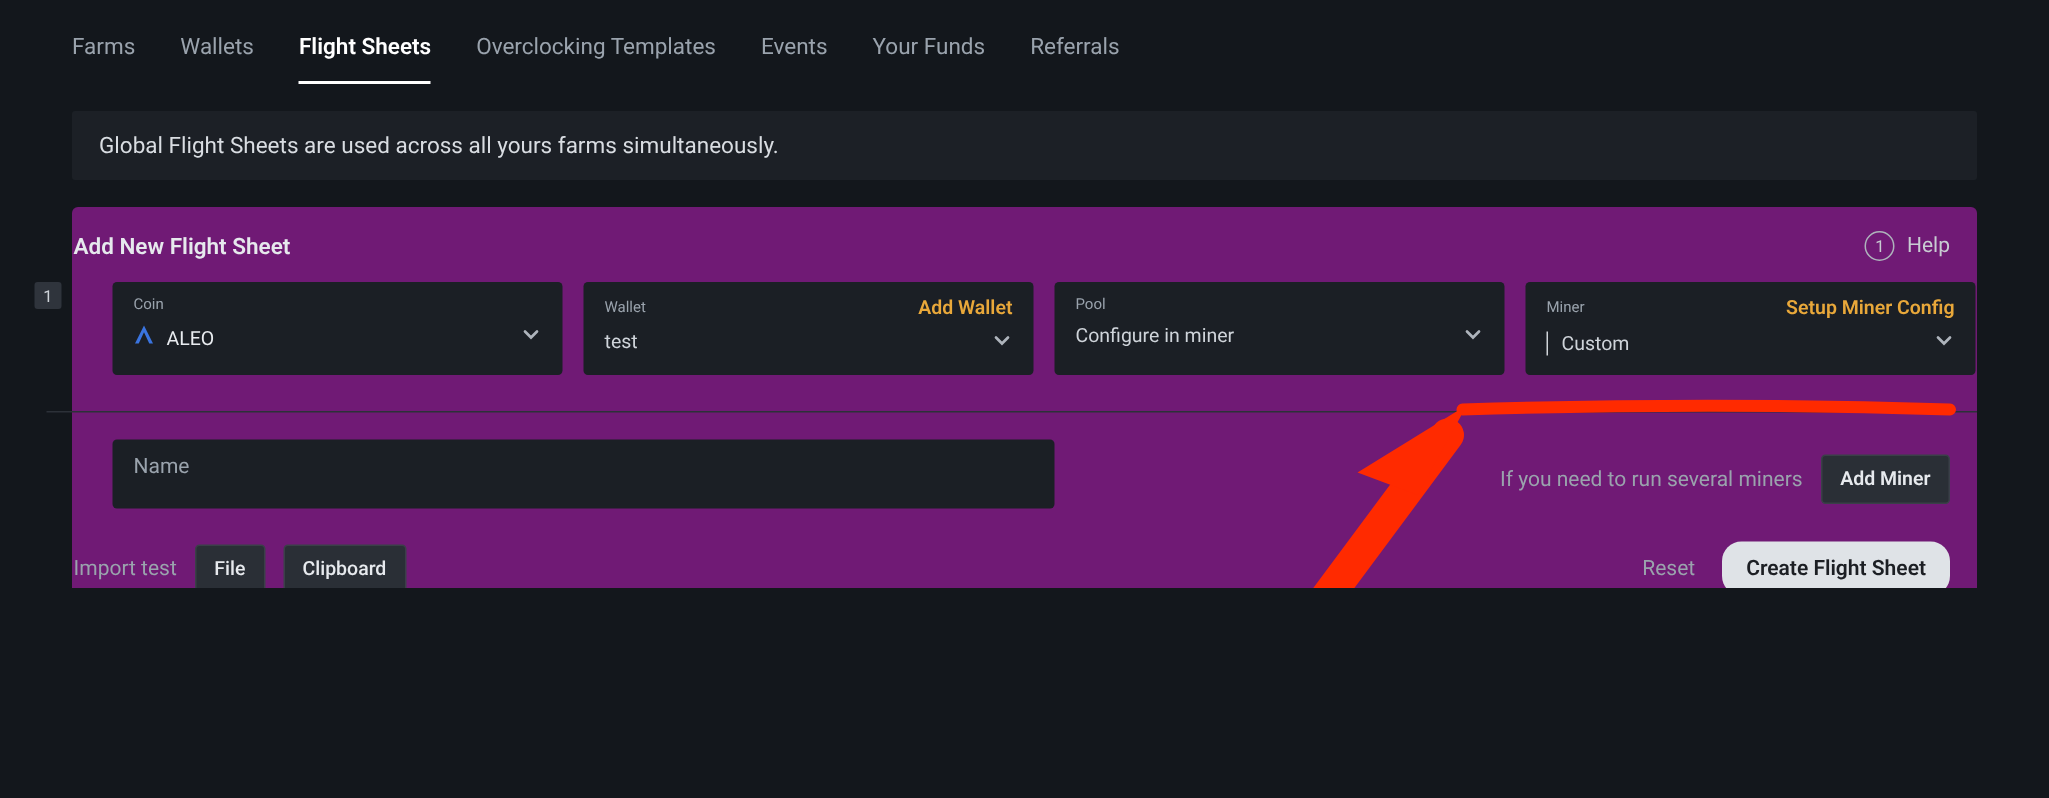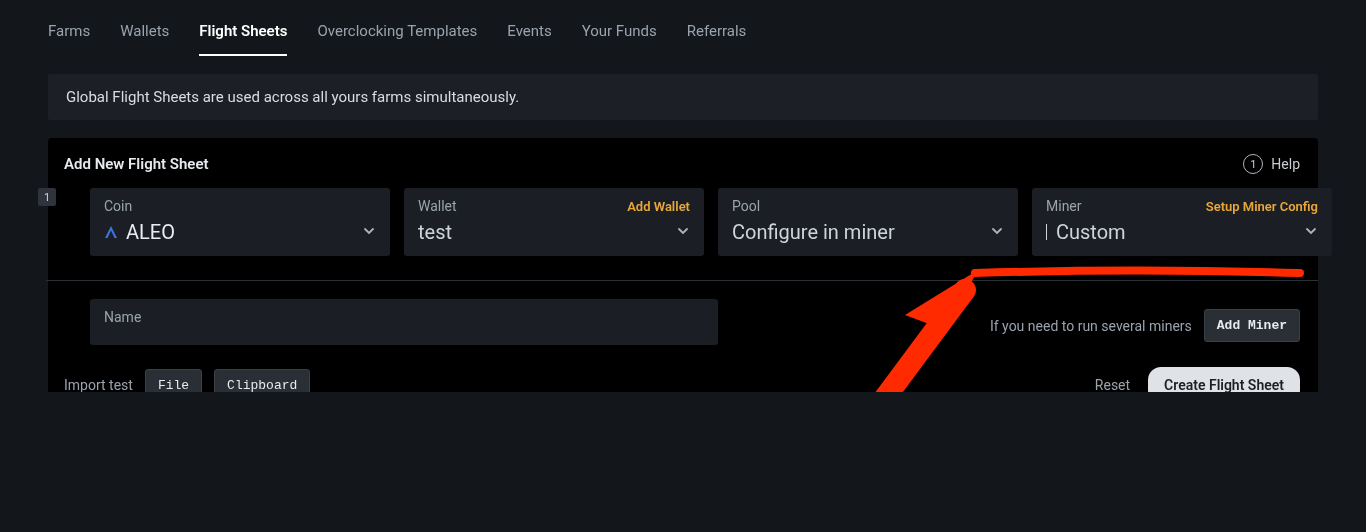--- a/index.html
+++ b/index.html
@@ -23,51 +23,51 @@
 
   
   .nav{display:flex;gap:30px;padding:16px 48px 0 48px;}
   .nav-item{color:var(--muted);font-size:15px;padding:6px 0 14px 0;cursor:pointer;}
   .nav-item.active{color:#fff;font-weight:600;border-bottom:2px solid #fff;}
 
   
   .banner{margin:18px 48px 0 48px;background:#1c2026;padding:14px 18px;color:var(--text);font-size:15px;border-radius:2px;}
 
   
-  .panel{margin:18px 48px 0 48px;background:#000000;border-radius:4px;padding:16px 18px 18px 16px;position:relative;}
+  .panel{margin:18px 48px 0 48px;background:#701a75;border-radius:4px;padding:16px 18px 18px 1px;position:relative;}
   .panel-header{display:flex;align-items:center;justify-content:space-between;margin-bottom:14px;}
   .panel-title{font-size:15px;font-weight:600;color:#e6e9ed;}
   .help{display:flex;align-items:center;gap:8px;color:#c8ccd2;font-size:14px;}
   .help-badge{display:inline-flex;align-items:center;justify-content:center;width:18px;height:18px;border:1.5px solid #aeb4bc;border-radius:50%;font-size:11px;color:#c8ccd2;}
 
   
   .row{display:grid;grid-template-columns: 300px 300px 300px 300px;gap:14px;position:relative;}
   .row-badge{position:absolute;left:-26px;top:0;width:18px;height:18px;background:#2f343c;color:#cfd4da;font-size:11px;display:flex;align-items:center;justify-content:center;border-radius:2px;}
   .card{background:var(--card);border-radius:3px;padding:10px 14px 12px 14px;display:flex;flex-direction:column;gap:6px;position:relative;}
   .card-top{display:flex;justify-content:space-between;align-items:center;}
-  .card-label{color:var(--muted);font-size:14px;}
+  .card-label{color:var(--muted);font-size:10px;}
   .card-action{color:var(--accent);font-size:13px;font-weight:600;cursor:pointer;margin-left:45px;}
   .value-row{display:flex;align-items:center;justify-content:space-between;}
-  .value{color:#e9ecf0;font-size:20px;display:flex;align-items:center;gap:8px;}
+  .value{color:#e9ecf0;font-size:13px;display:flex;align-items:flex-end;gap:8px;}
   .value.dim{color:#cfd4da;}
   .chev{color:#aeb4bc;}
   .aleo-icon{display:inline-block;}
   .cursor-bar{display:inline-block;width:1px;height:16px;background:#d0d4d9;margin-right:1px;vertical-align:-2px;}
 
   
   .divider{height:1px;background:var(--divider);margin:24px -18px 0 -18px;}
 
   
   .lower{display:flex;justify-content:space-between;align-items:flex-start;margin-top:18px;gap:24px;}
   .name-card{background:var(--card);border-radius:3px;padding:10px 14px 12px 14px;width:600px;}
   .name-label{color:var(--muted);font-size:14px;margin-bottom:8px;}
   .name-input{color:var(--muted2);font-size:15px;}
   .add-miner-box{display:flex;align-items:center;gap:12px;margin-top:10px;}
   .hint{color:var(--muted);font-size:14px;}
-  .btn-chip{background:var(--chip);border:1px solid var(--chip-border);color:#e7eaee;font-size:13px;font-weight:600;padding:8px 12px;border-radius:3px;cursor:pointer;font-family:Liberation Mono, monospace;}
+  .btn-chip{background:var(--chip);border:1px solid var(--chip-border);color:#e7eaee;font-size:13px;font-weight:600;padding:8px 12px;border-radius:3px;cursor:pointer;}
   .btn-chip.small{font-weight:500;}
 
   
   .bottom{display:flex;justify-content:space-between;align-items:center;margin-top:22px;}
   .import{display:flex;align-items:center;gap:12px;color:var(--muted);font-size:14px;}
   .right-buttons{display:flex;align-items:center;gap:18px;}
   .btn-reset{color:var(--muted);font-size:14px;cursor:pointer;}
   .btn-create{background:var(--btn-light);color:var(--btn-light-text);font-size:14px;font-weight:600;padding:10px 16px;border-radius:13px;cursor:pointer;}
 
   

